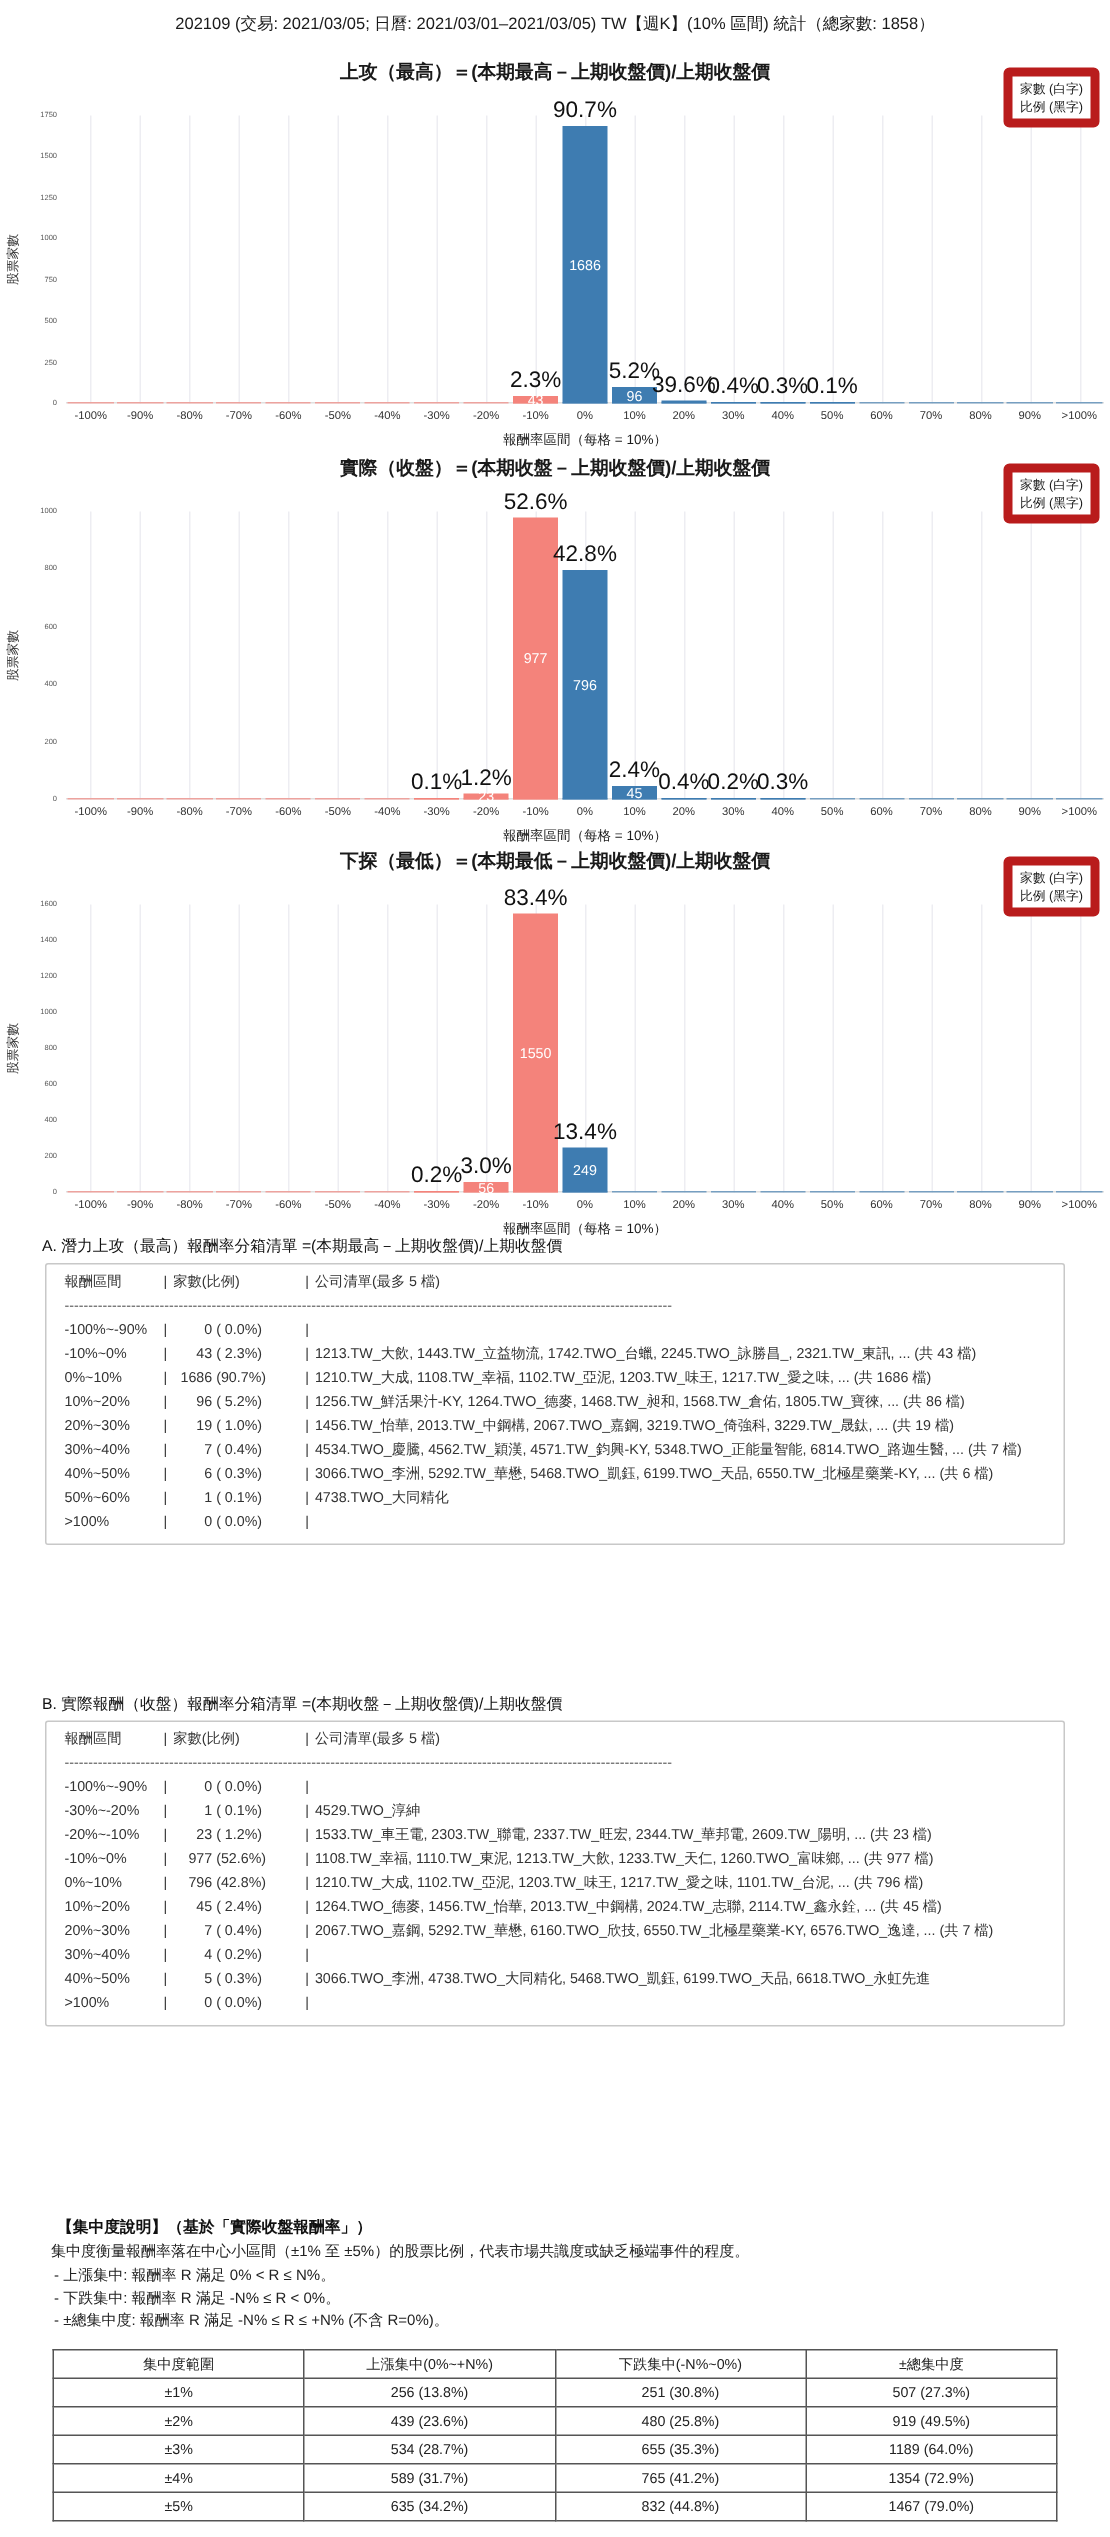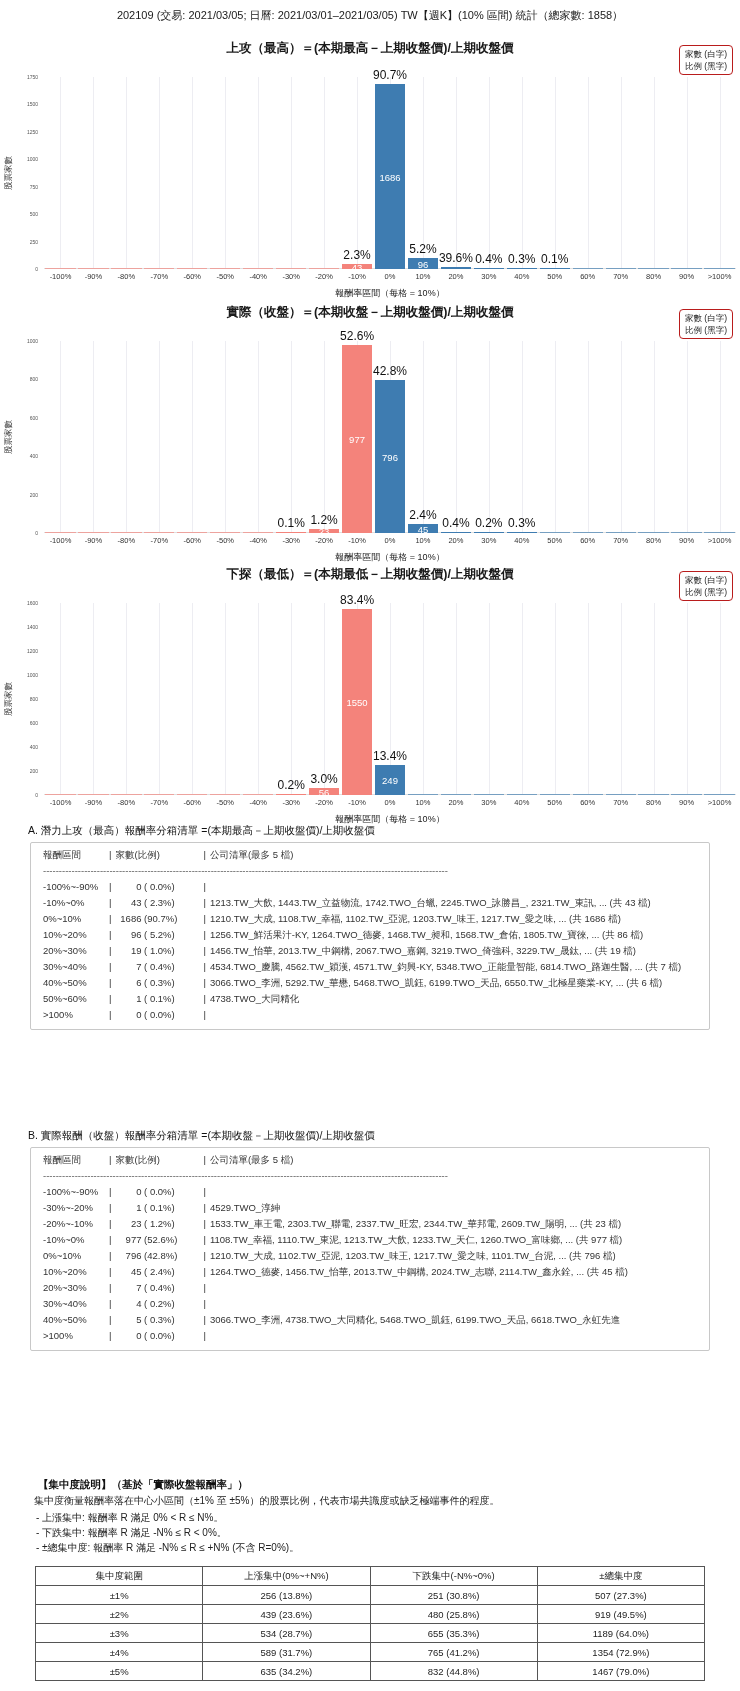--- a/index.html
+++ b/index.html
@@ -10,36 +10,36 @@
     color:#222; overflow:hidden;
   }
   .main-title { position:absolute; top:8px; left:0; width:740px; text-align:center;
     font-size:11px; color:#1a1a1a; }
 
   
   .chart { position:absolute; left:0; width:740px; height:262px; }
   .c0 { top:40px; } .c1 { top:304px; } .c2 { top:566px; }
   .chart-title { position:absolute; top:0; left:0; width:100%; text-align:center;
     font-size:12.5px; font-weight:700; color:#1a1a1a; }
-  .legend { position:absolute; top:5px; right:7px; border:1px solid #b91c1c;
+  .legend { position:absolute; top:5px; right:7px; border:6px solid #b91c1c;
     border-radius:4px; padding:2px 5px; font-size:8.5px; line-height:12px;
     color:#1a1a1a; background:#fff; z-index:5; }
   .ylabel { position:absolute; left:2px; top:37px; height:192px; width:14px;
     display:flex; align-items:center; justify-content:center;
     font-size:8.5px; color:#333; }
   .ylabel span { transform:rotate(-90deg); white-space:nowrap; }
   .yticks { position:absolute; left:0; top:37px; width:40px; height:192px; }
   .ytick { position:absolute; right:2px; font-size:5px; color:#555; line-height:6px; }
   .plot { position:absolute; left:44px; top:37px; width:692px; height:192px; }
   .plot::after { content:""; position:absolute; left:0; right:0; bottom:0;
     height:1px; background:#e0e0e0; }
   .gridline { position:absolute; top:0; bottom:0; width:1px; background:#ededf2; }
   .stub { position:absolute; bottom:0; height:1.3px; opacity:.65; z-index:1; }
   .bar { position:absolute; bottom:0; z-index:2; }
-  .pct { position:absolute; transform:translateX(-50%); font-size:12px;
+  .pct { position:absolute; transform:translateX(-50%); font-size:15px;
     color:#111; white-space:nowrap; z-index:3;text-align:right; }
   .cnt { position:absolute; transform:translateX(-50%); font-size:9.5px;
     color:#fff; white-space:nowrap; z-index:4; }
   .xticks { position:absolute; left:44px; top:232px; width:692px; height:12px; }
   .xtick { position:absolute; transform:translateX(-50%); font-size:7.5px;
     color:#333; white-space:nowrap; }
   .xlabel { position:absolute; left:44px; top:247px; width:692px; text-align:center;
     font-size:9px; color:#1a1a1a; }
 
   
@@ -405,21 +405,21 @@
 <div class="list-title lt1">B. 實際報酬（收盤）報酬率分箱清單 =(本期收盤－上期收盤價)/上期收盤價</div>
 <div class="list-box lb1">
     <div class="list-row"><span class="col-range">報酬區間</span><span class="col-sep">|</span><span class="col-count">家數(比例)</span><span class="col-sep">|</span><span class="col-comp">公司清單(最多 5 檔)</span></div>
     <div class="divider">--------------------------------------------------------------------------------------------------------------------------------</div>
     <div class="list-row"><span class="col-range">-100%~-90%</span><span class="col-sep">|</span><span class="col-count"><span class="rn">0</span><span class="rp"> ( 0.0%)</span></span><span class="col-sep">|</span><span class="col-comp"></span></div>
     <div class="list-row"><span class="col-range">-30%~-20%</span><span class="col-sep">|</span><span class="col-count"><span class="rn">1</span><span class="rp"> ( 0.1%)</span></span><span class="col-sep">|</span><span class="col-comp">4529.TWO_淳紳</span></div>
     <div class="list-row"><span class="col-range">-20%~-10%</span><span class="col-sep">|</span><span class="col-count"><span class="rn">23</span><span class="rp"> ( 1.2%)</span></span><span class="col-sep">|</span><span class="col-comp">1533.TW_車王電, 2303.TW_聯電, 2337.TW_旺宏, 2344.TW_華邦電, 2609.TW_陽明, ... (共 23 檔)</span></div>
     <div class="list-row"><span class="col-range">-10%~0%</span><span class="col-sep">|</span><span class="col-count"><span class="rn">977</span><span class="rp"> (52.6%)</span></span><span class="col-sep">|</span><span class="col-comp">1108.TW_幸福, 1110.TW_東泥, 1213.TW_大飲, 1233.TW_天仁, 1260.TWO_富味鄉, ... (共 977 檔)</span></div>
     <div class="list-row"><span class="col-range">0%~10%</span><span class="col-sep">|</span><span class="col-count"><span class="rn">796</span><span class="rp"> (42.8%)</span></span><span class="col-sep">|</span><span class="col-comp">1210.TW_大成, 1102.TW_亞泥, 1203.TW_味王, 1217.TW_愛之味, 1101.TW_台泥, ... (共 796 檔)</span></div>
     <div class="list-row"><span class="col-range">10%~20%</span><span class="col-sep">|</span><span class="col-count"><span class="rn">45</span><span class="rp"> ( 2.4%)</span></span><span class="col-sep">|</span><span class="col-comp">1264.TWO_德麥, 1456.TW_怡華, 2013.TW_中鋼構, 2024.TW_志聯, 2114.TW_鑫永銓, ... (共 45 檔)</span></div>
-    <div class="list-row"><span class="col-range">20%~30%</span><span class="col-sep">|</span><span class="col-count"><span class="rn">7</span><span class="rp"> ( 0.4%)</span></span><span class="col-sep">|</span></div>
+    <div class="list-row"><span class="col-range">20%~30%</span><span class="col-sep">|</span><span class="col-count"><span class="rn">7</span><span class="rp"> ( 0.4%)</span></span><span class="col-sep">|</span><span class="col-comp">2067.TWO_嘉鋼, 5292.TW_華懋, 6160.TWO_欣技, 6550.TW_北極星藥業-KY, 6576.TWO_逸達, ... (共 7 檔)</span></div>
     <div class="list-row"><span class="col-range">30%~40%</span><span class="col-sep">|</span><span class="col-count"><span class="rn">4</span><span class="rp"> ( 0.2%)</span></span><span class="col-sep">|</span></div>
     <div class="list-row"><span class="col-range">40%~50%</span><span class="col-sep">|</span><span class="col-count"><span class="rn">5</span><span class="rp"> ( 0.3%)</span></span><span class="col-sep">|</span><span class="col-comp">3066.TWO_李洲, 4738.TWO_大同精化, 5468.TWO_凱鈺, 6199.TWO_天品, 6618.TWO_永虹先進</span></div>
     <div class="list-row"><span class="col-range">&gt;100%</span><span class="col-sep">|</span><span class="col-count"><span class="rn">0</span><span class="rp"> ( 0.0%)</span></span><span class="col-sep">|</span><span class="col-comp"></span></div>
   </div>
 
 <div class="conc-heading">【集中度說明】（基於「實際收盤報酬率」）</div>
 <div class="conc-desc">集中度衡量報酬率落在中心小區間（±1% 至 ±5%）的股票比例，代表市場共識度或缺乏極端事件的程度。</div>
 <div class="conc-bullets">
     <div class="conc-bullet">- 上漲集中: 報酬率 R 滿足 0% &lt; R ≤ N%。</div>
     <div class="conc-bullet">- 下跌集中: 報酬率 R 滿足 -N% ≤ R &lt; 0%。</div>

